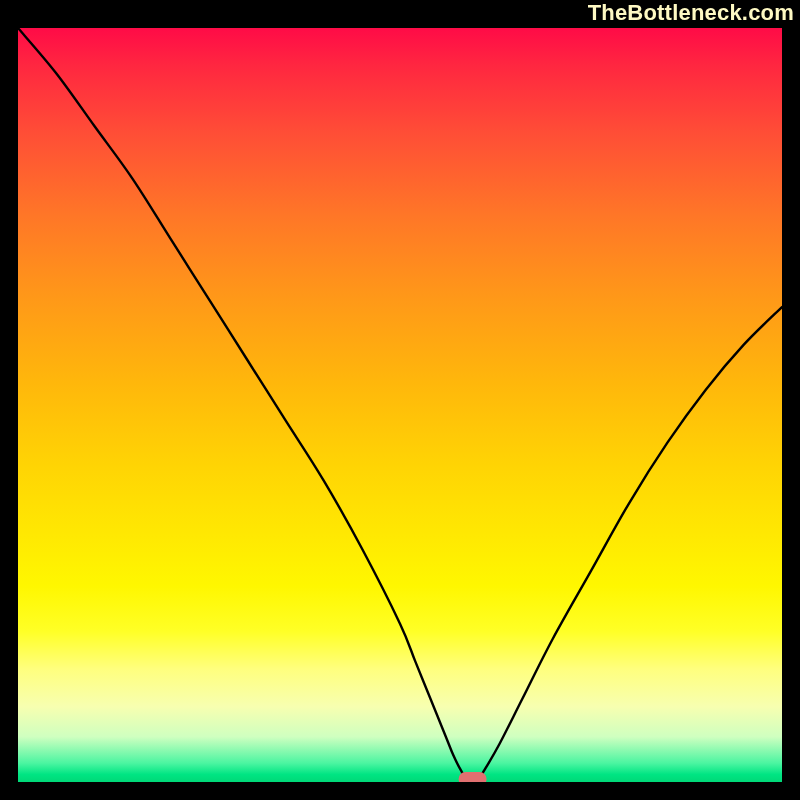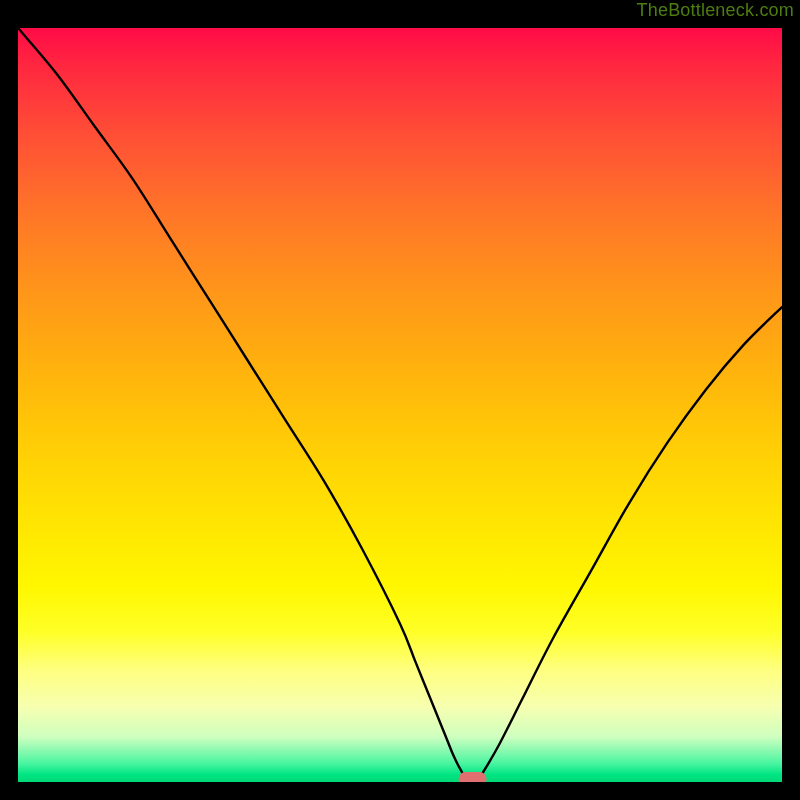--- a/index.html
+++ b/index.html
@@ -12,23 +12,23 @@
     position: relative;
     width: 800px;
     height: 800px;
     background: #000000;
     overflow: hidden;
   }
   .watermark {
     position: absolute;
     top: 0px;
     right: 6px;
-    color: #4d7c0f;
-    font-size: 18px;
-    font-weight: 400;
+    color: #fef9c3;
+    font-size: 22px;
+    font-weight: 700;
     letter-spacing: 0.2px;
     z-index: 10;
   }
   .plot-area {
     position: absolute;
     left: 18px;
     top: 28px;
     width: 764px;
     height: 754px;
     overflow: hidden;

